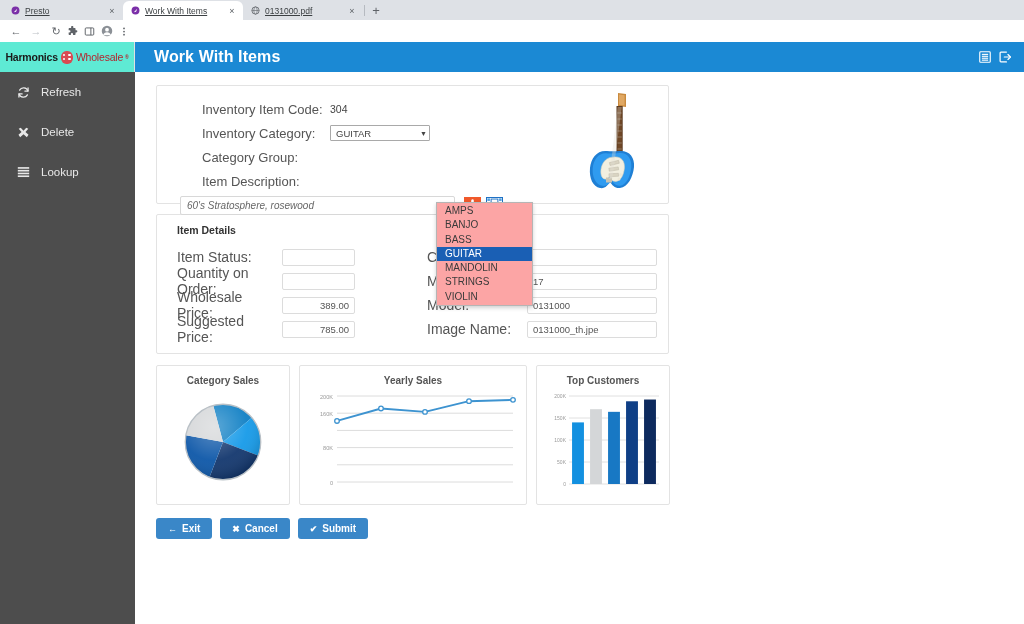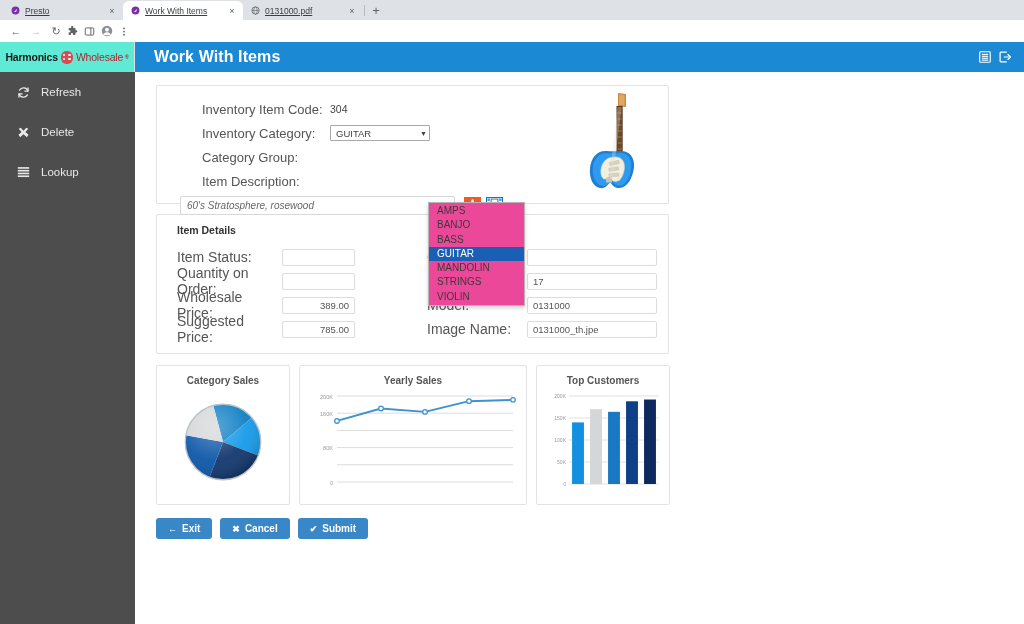--- a/index.html
+++ b/index.html
@@ -109,22 +109,22 @@
     font-size:10px; color:#666; padding:0 6px; display:flex; align-items:center;
     overflow:hidden; white-space:nowrap;
   }
   .doc-icons { display:flex; gap:5px; margin-left:9px; }
   .doc-ico { width:17px; height:17px; }
 
   #thumb { position:absolute; right:28px; top:5px; width:55px; height:105px; }
 
   
   #dropdown {
-    position:absolute; left:293px; top:130px; width:97px;
-    background:#ec4899; border:1px solid #b5b5b5; z-index:60;
+    position:absolute; left:301px; top:130px; width:97px;
+    background:#fca5a5; border:1px solid #b5b5b5; z-index:60;
     box-shadow:0 2px 4px rgba(0,0,0,.18);
     padding:1px 0;
   }
   #dropdown .opt { height:14.3px; line-height:14.3px; font-size:10px; color:#3a3a3a; padding-left:8px; }
   #dropdown .opt.sel { background:#1a5fb4; color:#fff; }
 
   
   #card-details { width:513px; height:140px; margin-top:10px; padding:9px 0 0 0; }
   .card-title { font-size:10.5px; font-weight:bold; color:#333; padding-left:20px; margin-bottom:9px; }
   .dcols { display:flex; }

